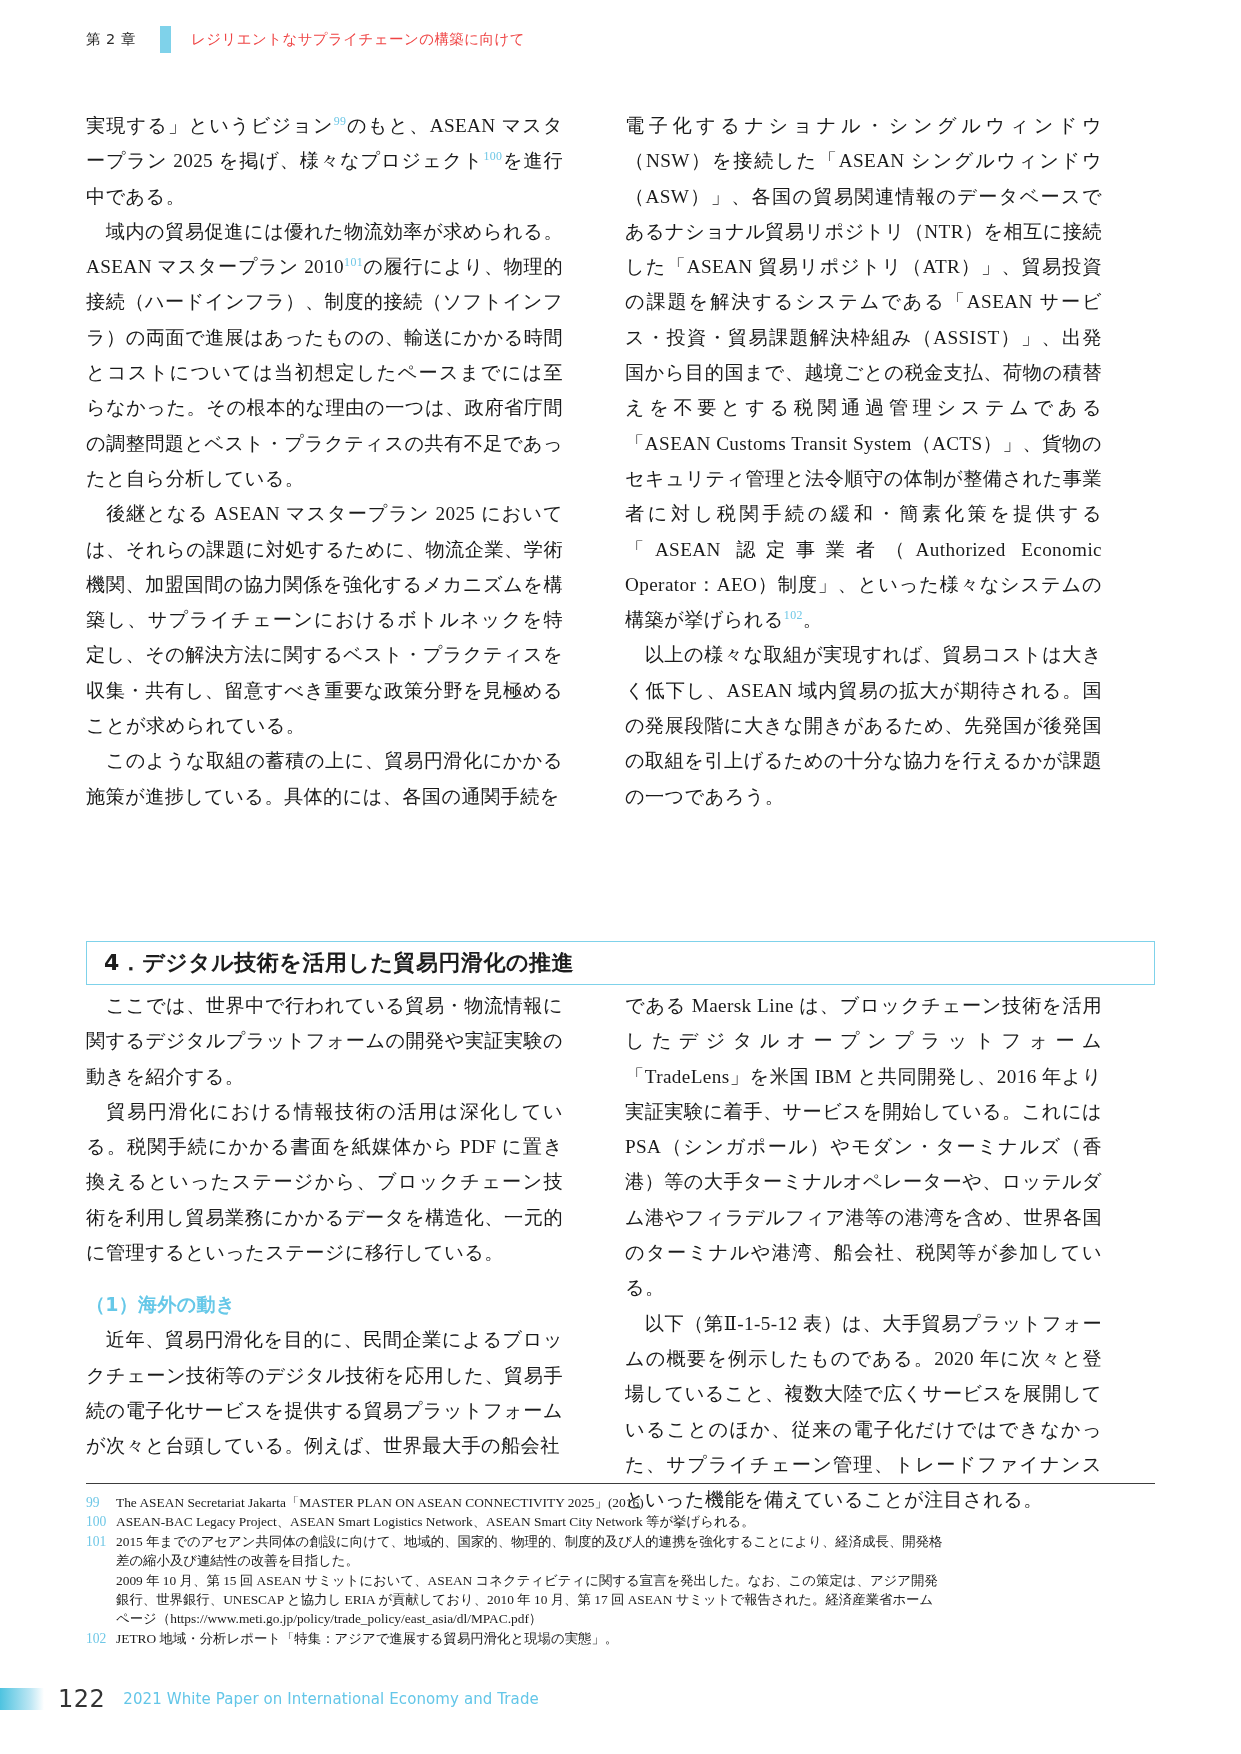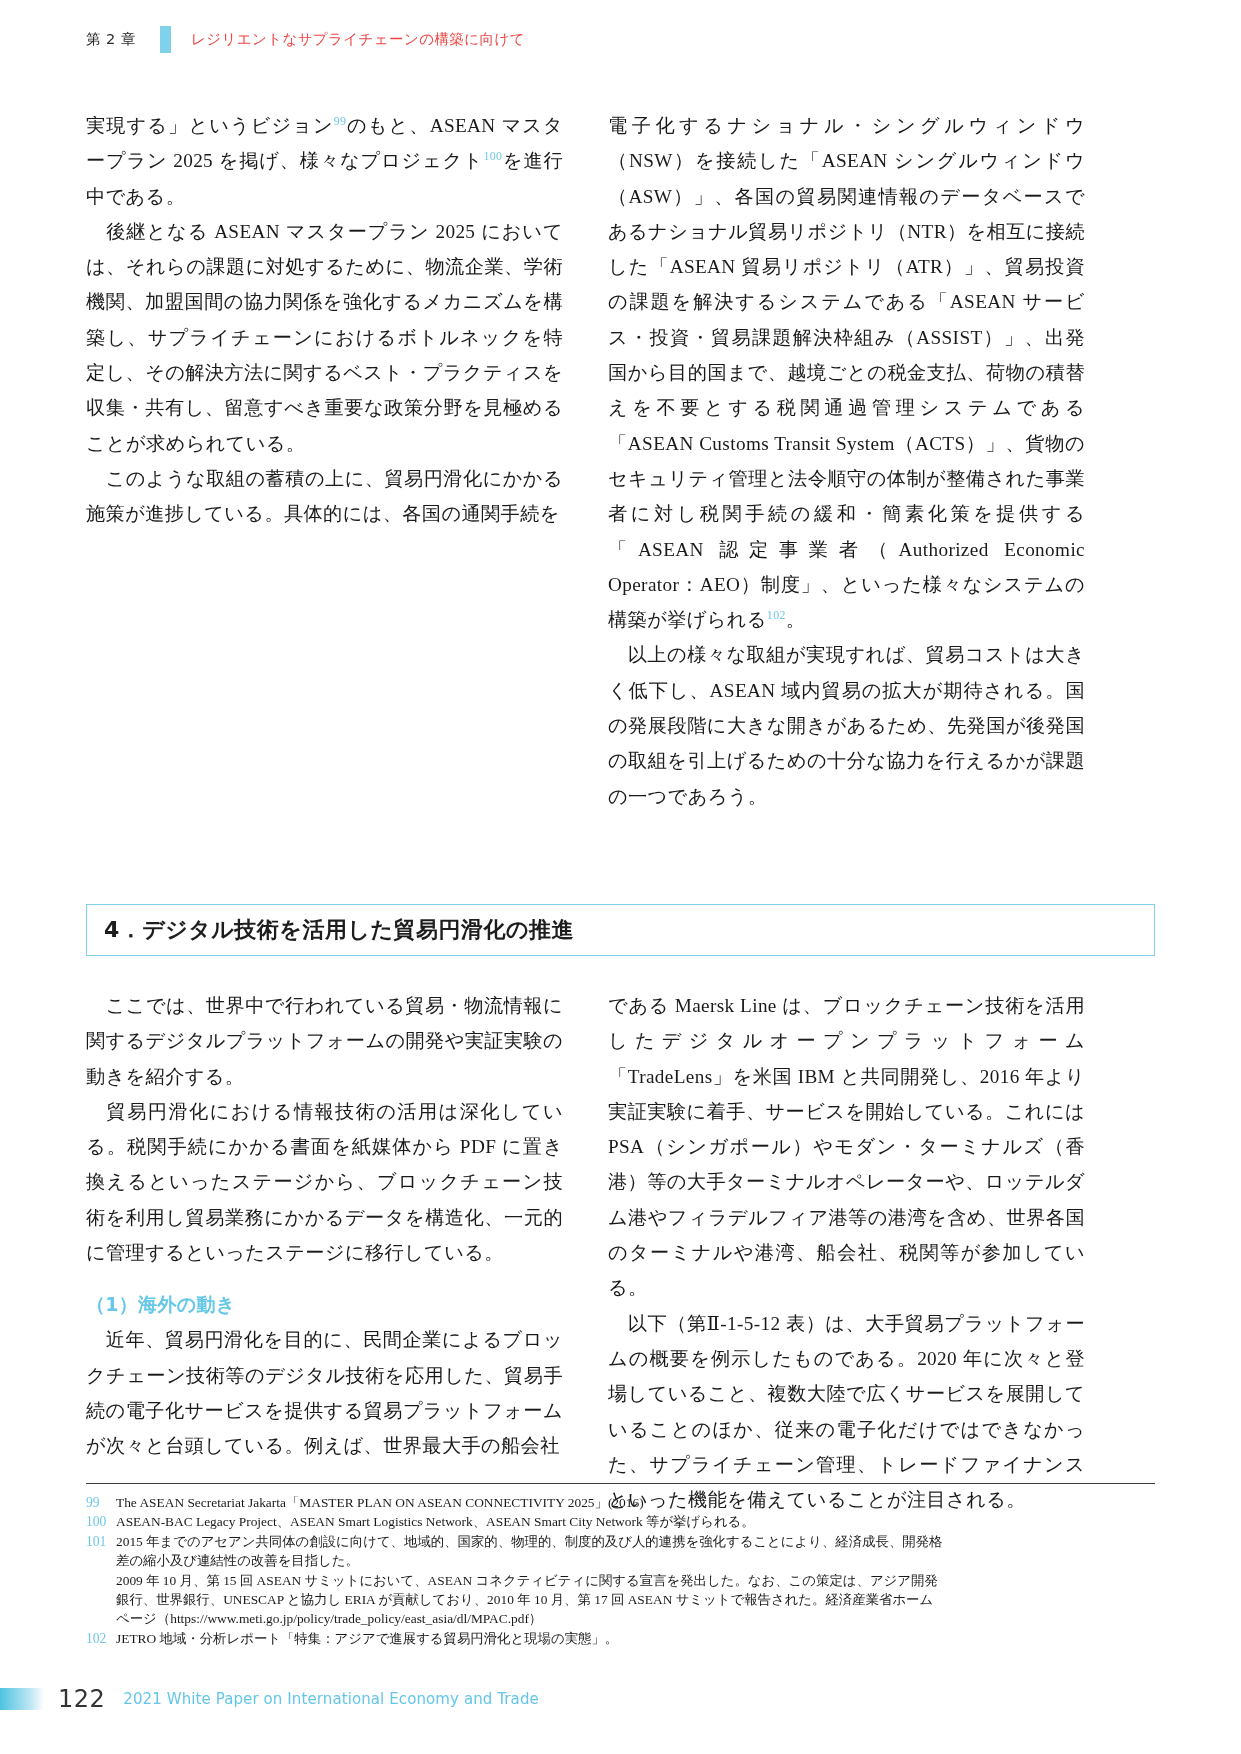--- a/index.html
+++ b/index.html
@@ -47,21 +47,21 @@
     letter-spacing: 0.4px;
     white-space: nowrap;
   }
 
   
   .cols {
     position: absolute;
     left: 86px;
     right: 86px;
     display: flex;
-    gap: 45px;
+    gap: 62px;
   }
   .col {
     width: 477px;
     flex: 0 0 477px;
   }
 
   .section-top { top: 108px; }
   .section-two { top: 988px; }
 
   p.jp {
@@ -80,22 +80,22 @@
     font-size: 0.62em;
     vertical-align: super;
     line-height: 0;
   }
 
   
   .section-box {
     position: absolute;
     left: 86px;
     right: 86px;
-    top: 904px;
-    height: 52px;
+    top: 941px;
+    height: 44px;
     border: 1.6px solid #7fd2ea;
     box-sizing: border-box;
     display: flex;
     align-items: center;
     text-align: center;
   }
   .section-box-title {
     font-family: "DejaVu Sans", "Liberation Sans", sans-serif;
     font-weight: bold;
     font-size: 22px;
@@ -184,20 +184,21 @@
   <span class="chapter-num">第 2 章</span>
   <span class="header-bar"></span>
   <span class="chapter-title">レジリエントなサプライチェーンの構築に向けて</span>
 </div>
 
 <div class="cols section-top">
   <div class="col">
 
     <p class="jp"><span>実現する」というビジョン</span><sup class="fn-tight">99</sup><span>のもと、ASEAN マスタープラン 2025 を掲げ、様々なプロジェクト</span><sup class="fn-tight">100</sup><span>を進行中である。</span></p>
 
+    <p class="jp"><span>　域内の貿易促進には優れた物流効率が求められる。ASEAN マスタープラン 2010</span><sup class="fn-tight">101</sup><span>の履行により、物理的接続（ハードインフラ）、制度的接続（ソフトインフラ）の両面で進展はあったものの、輸送にかかる時間とコストについては当初想定したペースまでには至らなかった。その根本的な理由の一つは、政府省庁間の調整問題とベスト・プラクティスの共有不足であったと自ら分析している。</span></p>
 
     <p class="jp">　後継となる ASEAN マスタープラン 2025 においては、それらの課題に対処するために、物流企業、学術機関、加盟国間の協力関係を強化するメカニズムを構築し、サプライチェーンにおけるボトルネックを特定し、その解決方法に関するベスト・プラクティスを収集・共有し、留意すべき重要な政策分野を見極めることが求められている。</p>
 
     <p class="jp">　このような取組の蓄積の上に、貿易円滑化にかかる施策が進捗している。具体的には、各国の通関手続を</p>
   </div>
 
   <div class="col">
     <p class="jp"><span>電子化するナショナル・シングルウィンドウ（NSW）を接続した「ASEAN シングルウィンドウ（ASW）」、各国の貿易関連情報のデータベースであるナショナル貿易リポジトリ（NTR）を相互に接続した「ASEAN 貿易リポジトリ（ATR）」、貿易投資の課題を解決するシステムである「ASEAN サービス・投資・貿易課題解決枠組み（ASSIST）」、出発国から目的国まで、越境ごとの税金支払、荷物の積替えを不要とする税関通過管理システムである「ASEAN Customs Transit System（ACTS）」、貨物のセキュリティ管理と法令順守の体制が整備された事業者に対し税関手続の緩和・簡素化策を提供する「ASEAN 認定事業者（Authorized Economic Operator：AEO）制度」、といった様々なシステムの構築が挙げられる</span><sup class="fn-tight">102</sup><span>。</span></p>
 
     <p class="jp">　以上の様々な取組が実現すれば、貿易コストは大きく低下し、ASEAN 域内貿易の拡大が期待される。国の発展段階に大きな開きがあるため、先発国が後発国の取組を引上げるための十分な協力を行えるかが課題の一つであろう。</p>

